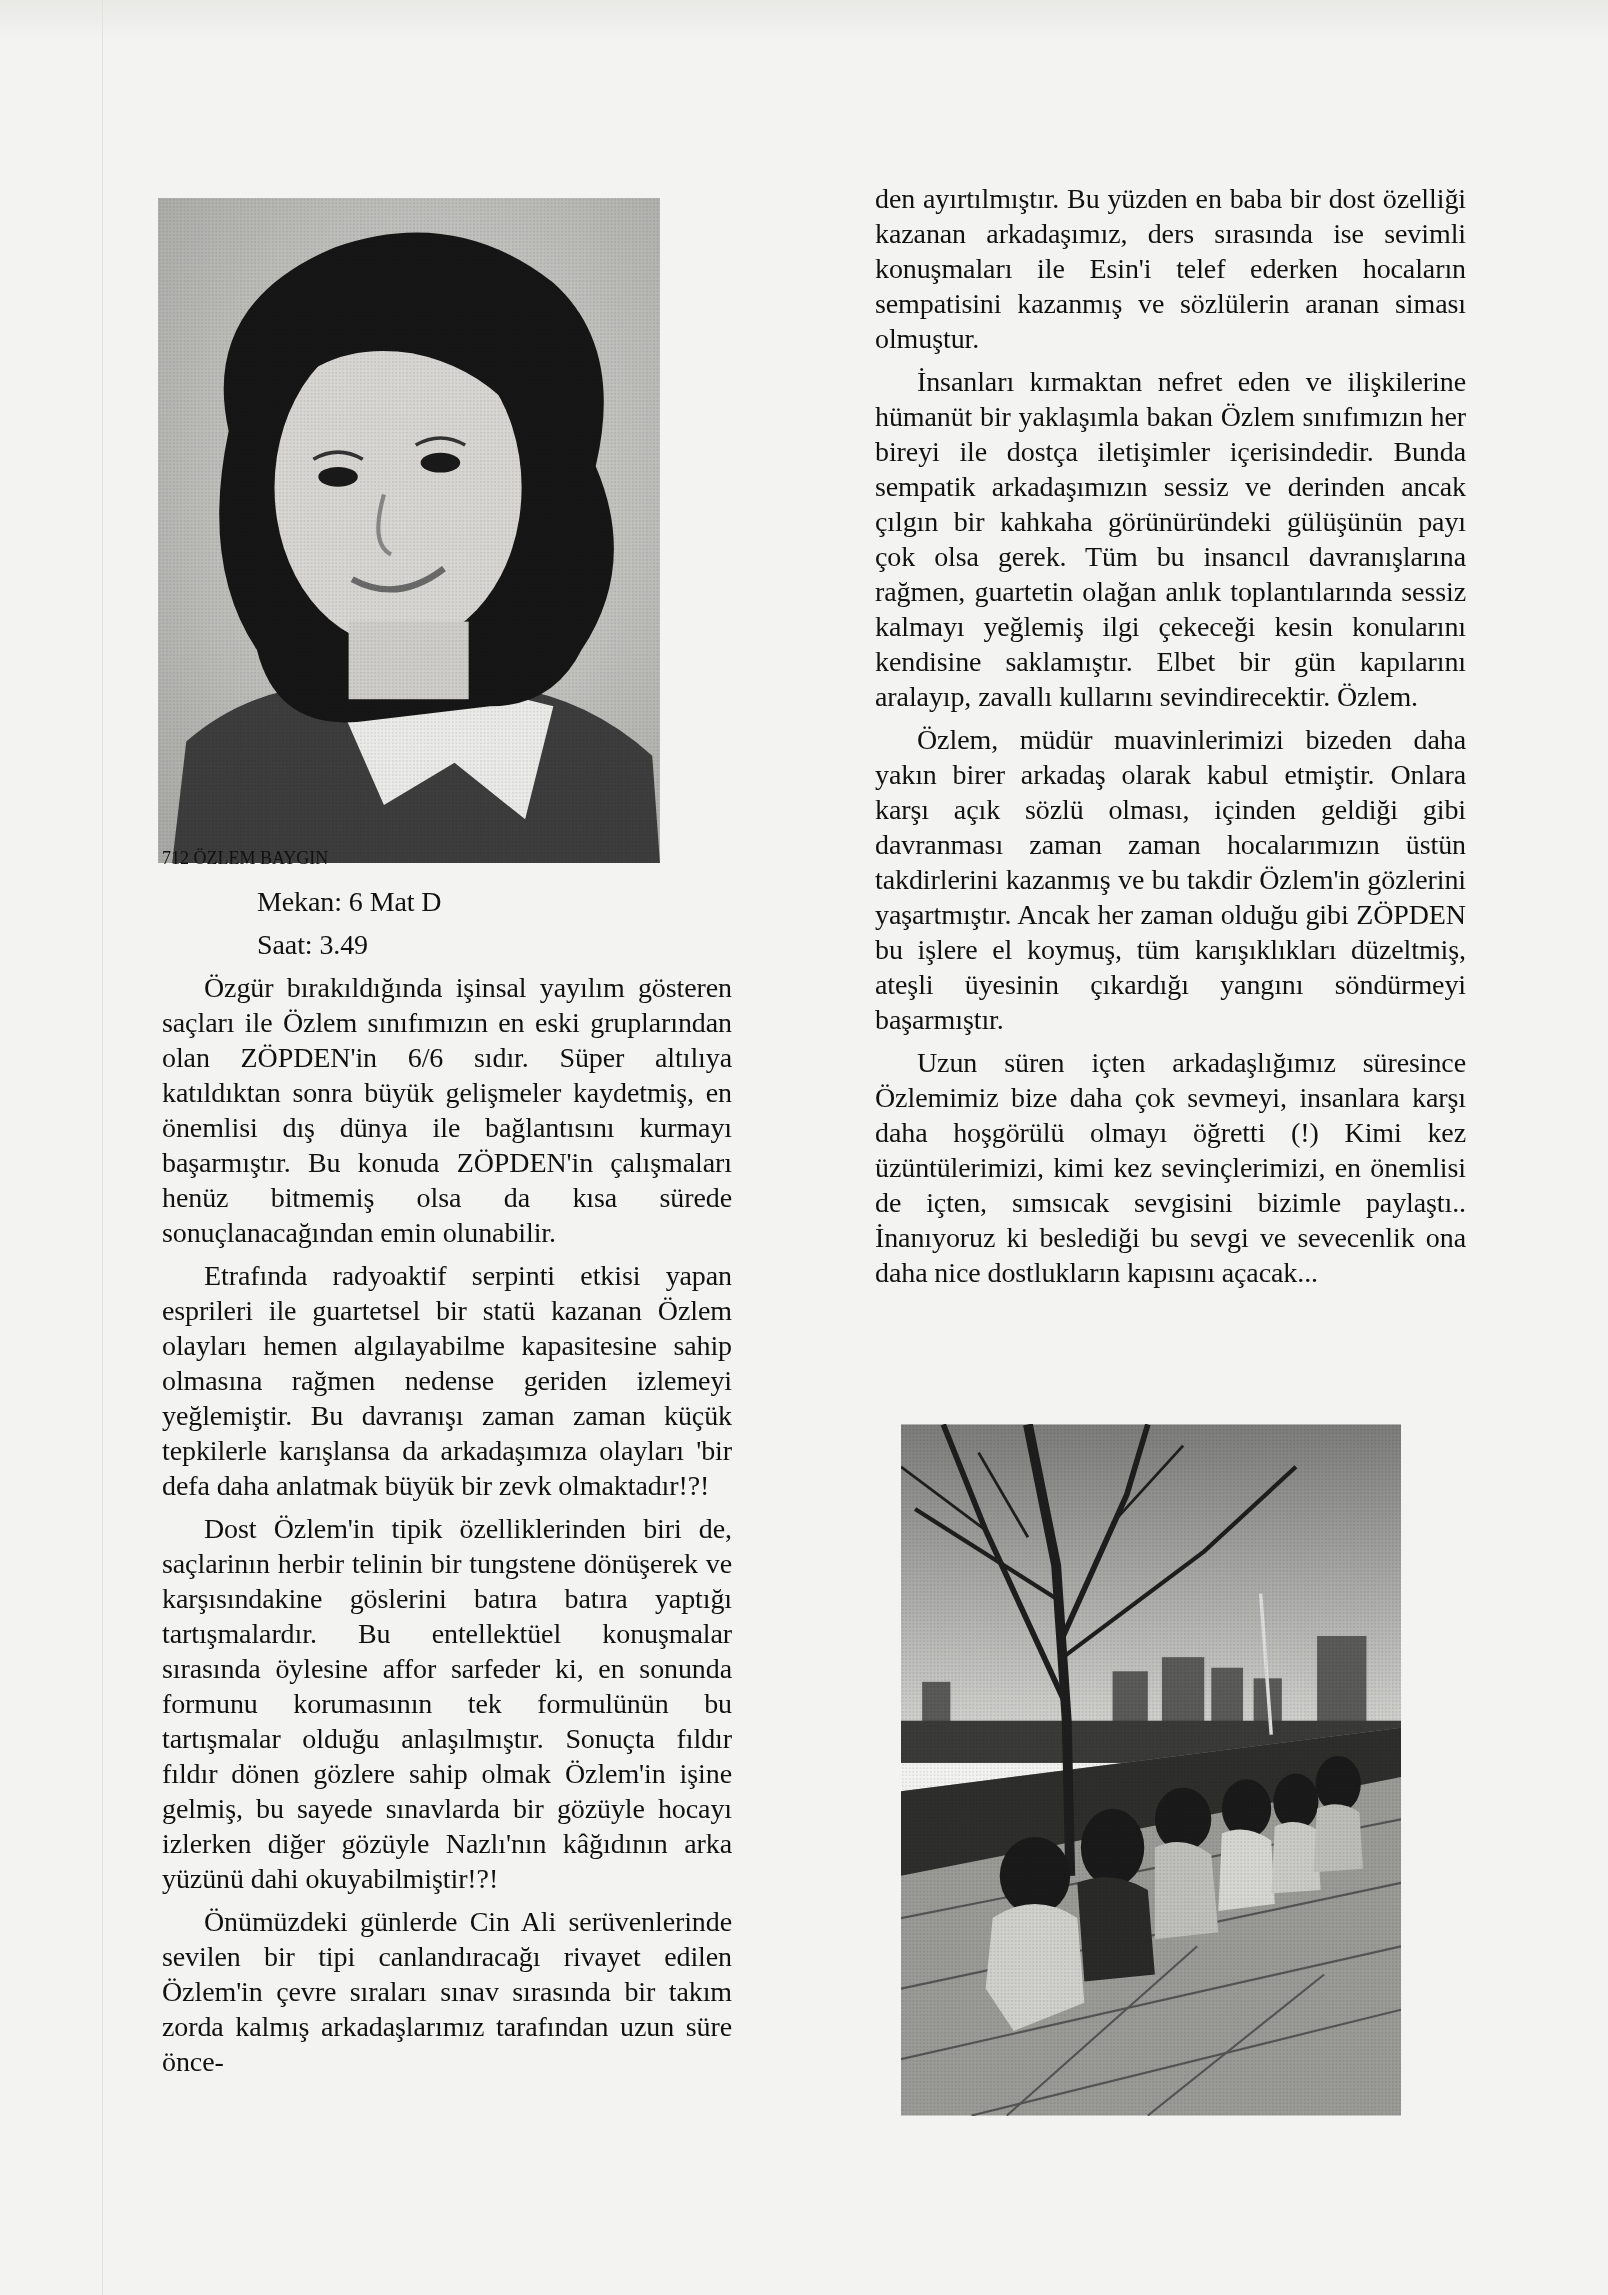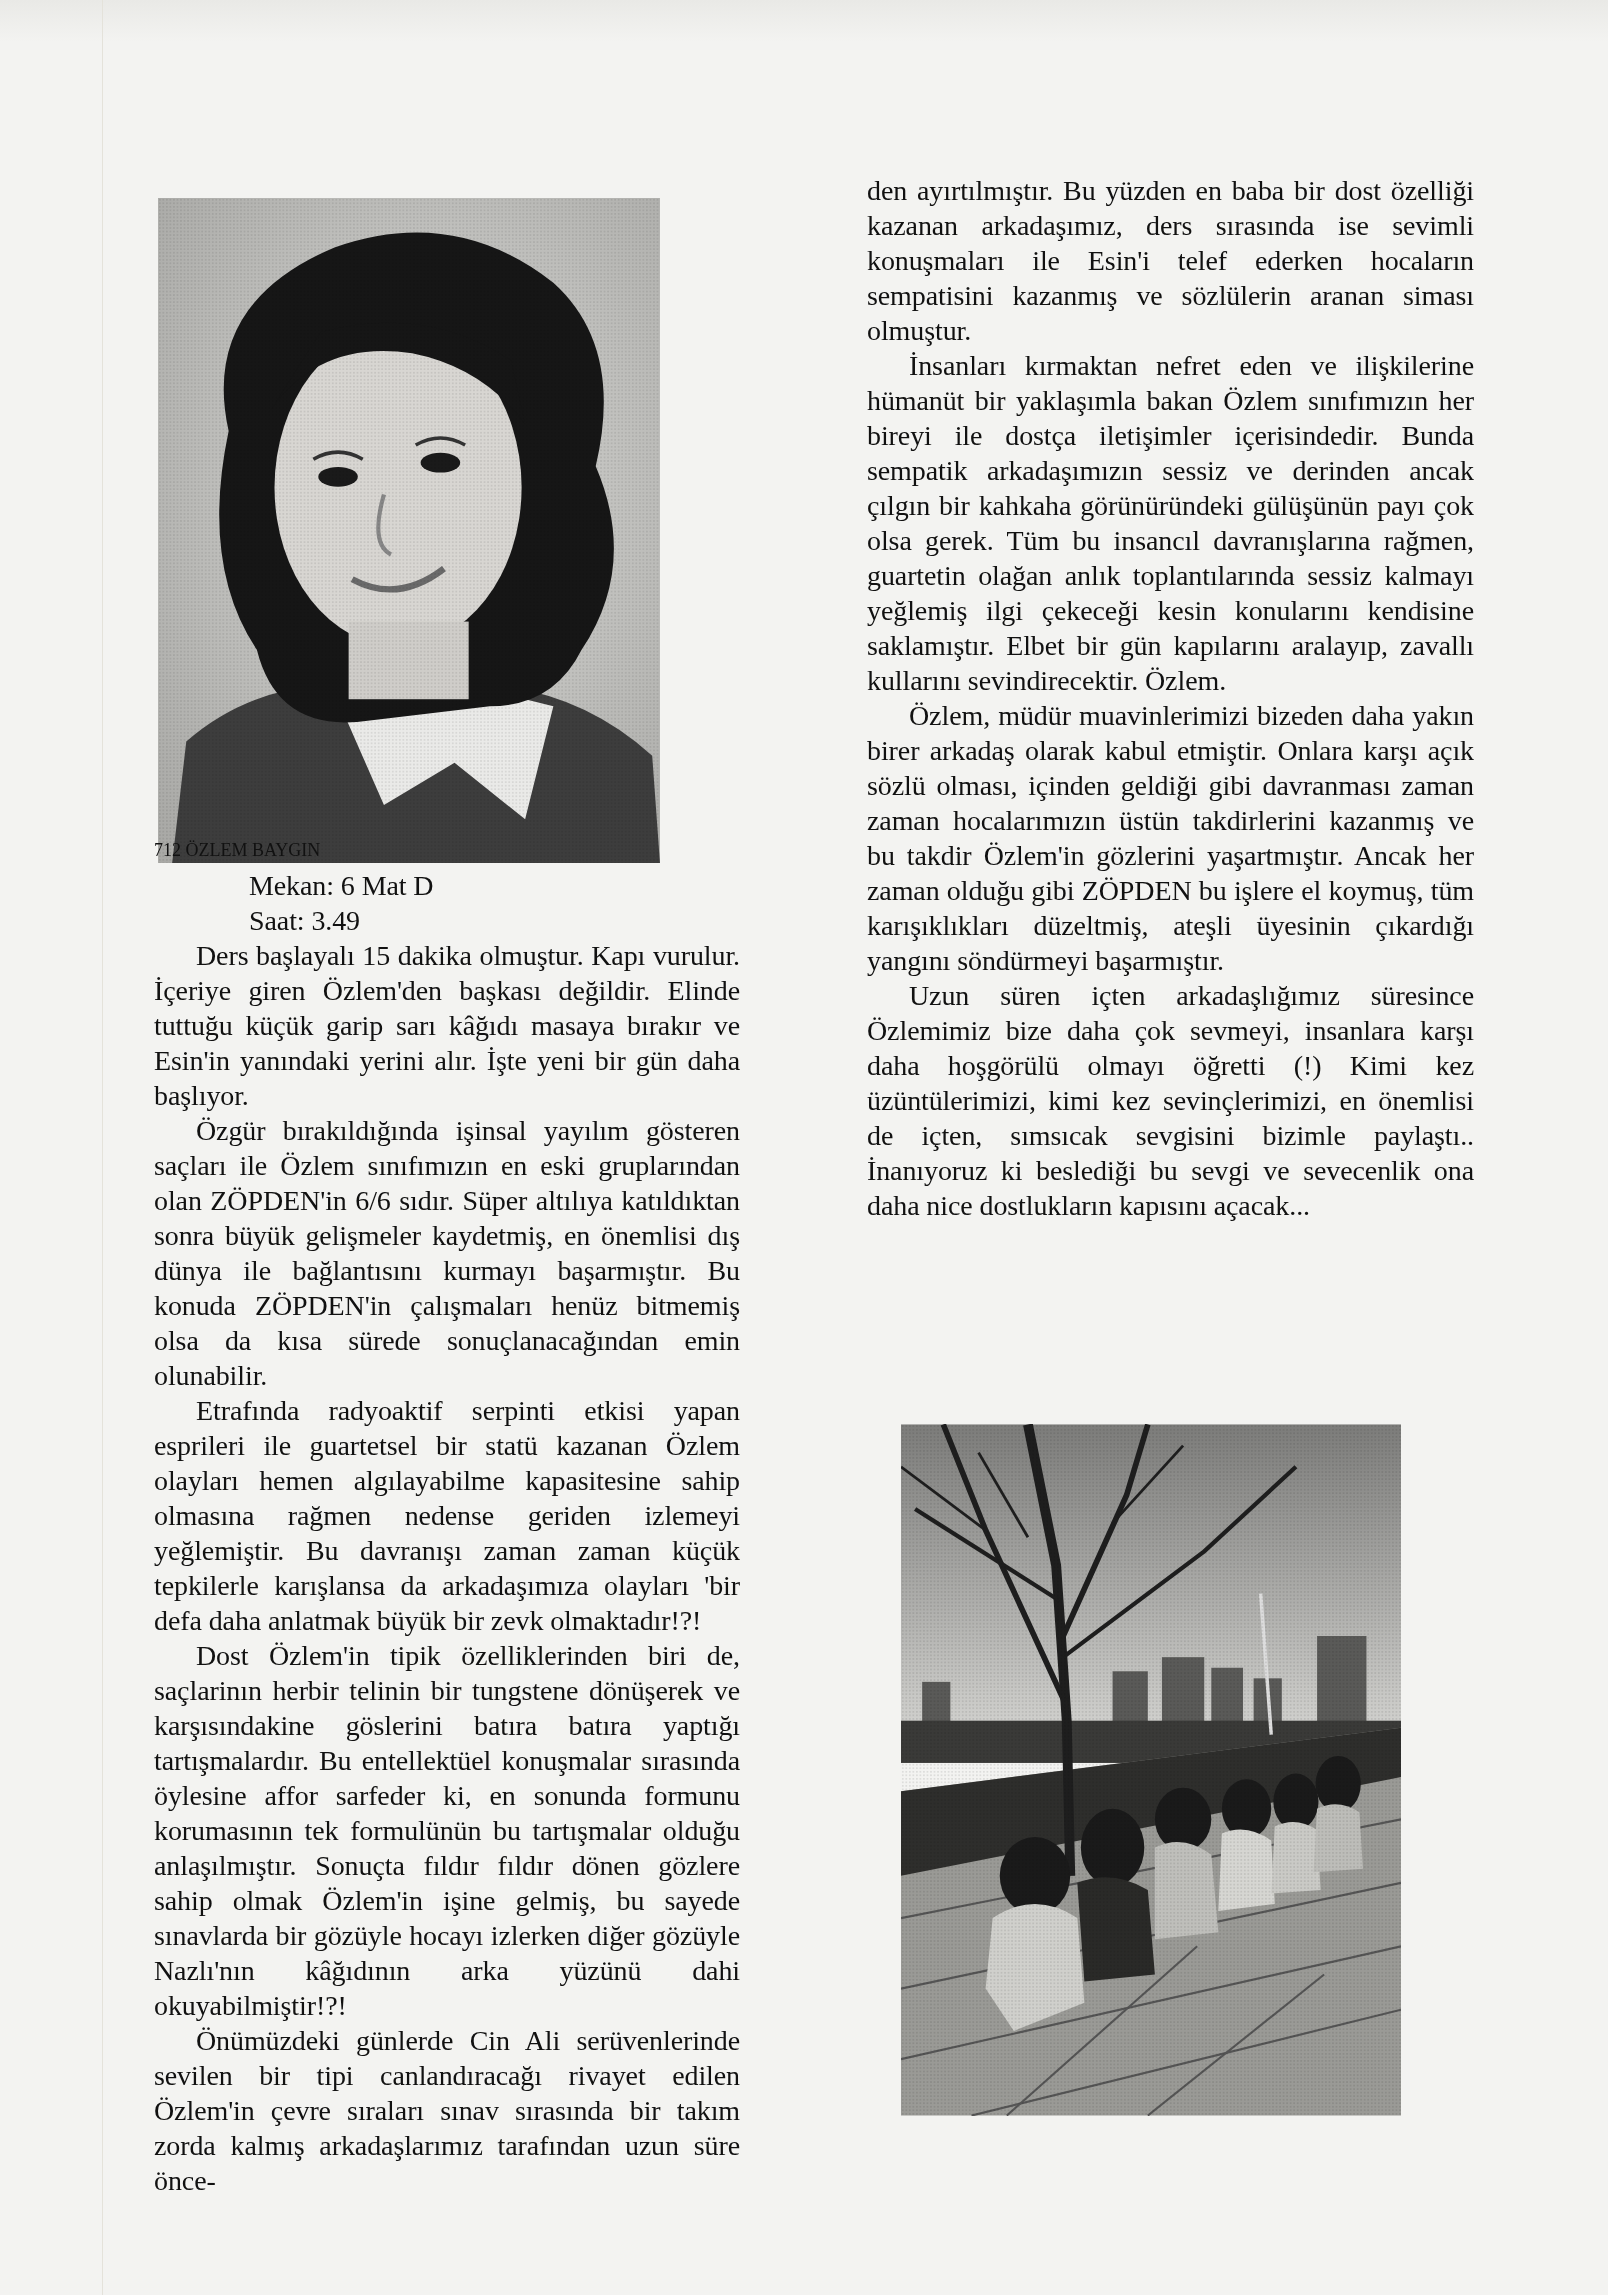--- a/index.html
+++ b/index.html
@@ -14,21 +14,21 @@
     background: linear-gradient(#e9e9e6, #f3f3f1);
   }
   .binding-line {
     position: absolute; left: 102px; top: 0; width: 1.4px; height: 2295px;
     background: #e4e2da;
   }
   .col {
     position: absolute; font-size: 28px; line-height: 35px;
     text-align: justify; letter-spacing: -0.1px;
   }
-  .col p { margin: 0; text-indent: 42px; }
+  .col p { margin: 8px; text-indent: 42px; }
   .col p.noindent { text-indent: 0; }
   .left-col { left: 154px; width: 586px; top: 833px; }
   .right-col { left: 867px; width: 607px; top: 173px; }
   .caption-name { font-size: 18px; margin: 0 0 30px 0; text-indent: 0; letter-spacing: 0; }
   .meta-line { text-indent: 0; padding-left: 53px; }
   .svg-photo { position: absolute; }
 </style>
 </head>
 <body>
 
@@ -66,21 +66,20 @@
   <path d="M320 420 Q300 490 330 505" stroke="#888" stroke-width="6" fill="none"></path>
 
   <path d="M275 540 Q340 575 405 525" stroke="#6a6a6a" stroke-width="9" fill="none"></path>
   <rect x="0" y="0" width="711" height="942" fill="url(#dots)"></rect>
 </svg>
 
 <div class="col left-col">
   <p class="caption-name noindent">712 ÖZLEM BAYGIN</p>
   <p class="meta-line">Mekan: 6 Mat D</p>
   <p class="meta-line">Saat: 3.49</p>
-  <p>Ders başlayalı 15 dakika olmuştur. Kapı vurulur. İçeriye giren Özlem'den başkası değildir. Elinde tuttuğu küçük garip sarı kâğıdı masaya bırakır ve Esin'in yanındaki yerini alır. İşte yeni bir gün daha başlıyor.</p>
   <p>Özgür bırakıldığında işinsal yayılım gösteren saçları ile Özlem sınıfımızın en eski gruplarından olan ZÖPDEN'in 6/6 sıdır. Süper altılıya katıldıktan sonra büyük gelişmeler kaydetmiş, en önemlisi dış dünya ile bağlantısını kurmayı başarmıştır. Bu konuda ZÖPDEN'in çalışmaları henüz bitmemiş olsa da kısa sürede sonuçlanacağından emin olunabilir.</p>
   <p>Etrafında radyoaktif serpinti etkisi yapan esprileri ile guartetsel bir statü kazanan Özlem olayları hemen algılayabilme kapasitesine sahip olmasına rağmen nedense geriden izlemeyi yeğlemiştir. Bu davranışı zaman zaman küçük tepkilerle karışlansa da arkadaşımıza olayları 'bir defa daha anlatmak büyük bir zevk olmaktadır!?!</p>
   <p>Dost Özlem'in tipik özelliklerinden biri de, saçlarinın herbir telinin bir tungstene dönüşerek ve karşısındakine göslerini batıra batıra yaptığı tartışmalardır. Bu entellektüel konuşmalar sırasında öylesine affor sarfeder ki, en sonunda formunu korumasının tek formulünün bu tartışmalar olduğu anlaşılmıştır. Sonuçta fıldır fıldır dönen gözlere sahip olmak Özlem'in işine gelmiş, bu sayede sınavlarda bir gözüyle hocayı izlerken diğer gözüyle Nazlı'nın kâğıdının arka yüzünü dahi okuyabilmiştir!?!</p>
   <p>Önümüzdeki günlerde Cin Ali serüvenlerinde sevilen bir tipi canlandıracağı rivayet edilen Özlem'in çevre sıraları sınav sırasında bir takım zorda kalmış arkadaşlarımız tarafından uzun süre önce-</p>
 </div>
 
 <div class="col right-col">
   <p class="noindent">den ayırtılmıştır. Bu yüzden en baba bir dost özelliği kazanan arkadaşımız, ders sırasında ise sevimli konuşmaları ile Esin'i telef ederken hocaların sempatisini kazanmış ve sözlülerin aranan siması olmuştur.</p>
   <p>İnsanları kırmaktan nefret eden ve ilişkilerine hümanüt bir yaklaşımla bakan Özlem sınıfımızın her bireyi ile dostça iletişimler içerisindedir. Bunda sempatik arkadaşımızın sessiz ve derinden ancak çılgın bir kahkaha görünüründeki gülüşünün payı çok olsa gerek. Tüm bu insancıl davranışlarına rağmen, guartetin olağan anlık toplantılarında sessiz kalmayı yeğlemiş ilgi çekeceği kesin konularını kendisine saklamıştır. Elbet bir gün kapılarını aralayıp, zavallı kullarını sevindirecektir. Özlem.</p>
   <p>Özlem, müdür muavinlerimizi bizeden daha yakın birer arkadaş olarak kabul etmiştir. Onlara karşı açık sözlü olması, içinden geldiği gibi davranması zaman zaman hocalarımızın üstün takdirlerini kazanmış ve bu takdir Özlem'in gözlerini yaşartmıştır. Ancak her zaman olduğu gibi ZÖPDEN bu işlere el koymuş, tüm karışıklıkları düzeltmiş, ateşli üyesinin çıkardığı yangını söndürmeyi başarmıştır.</p>

